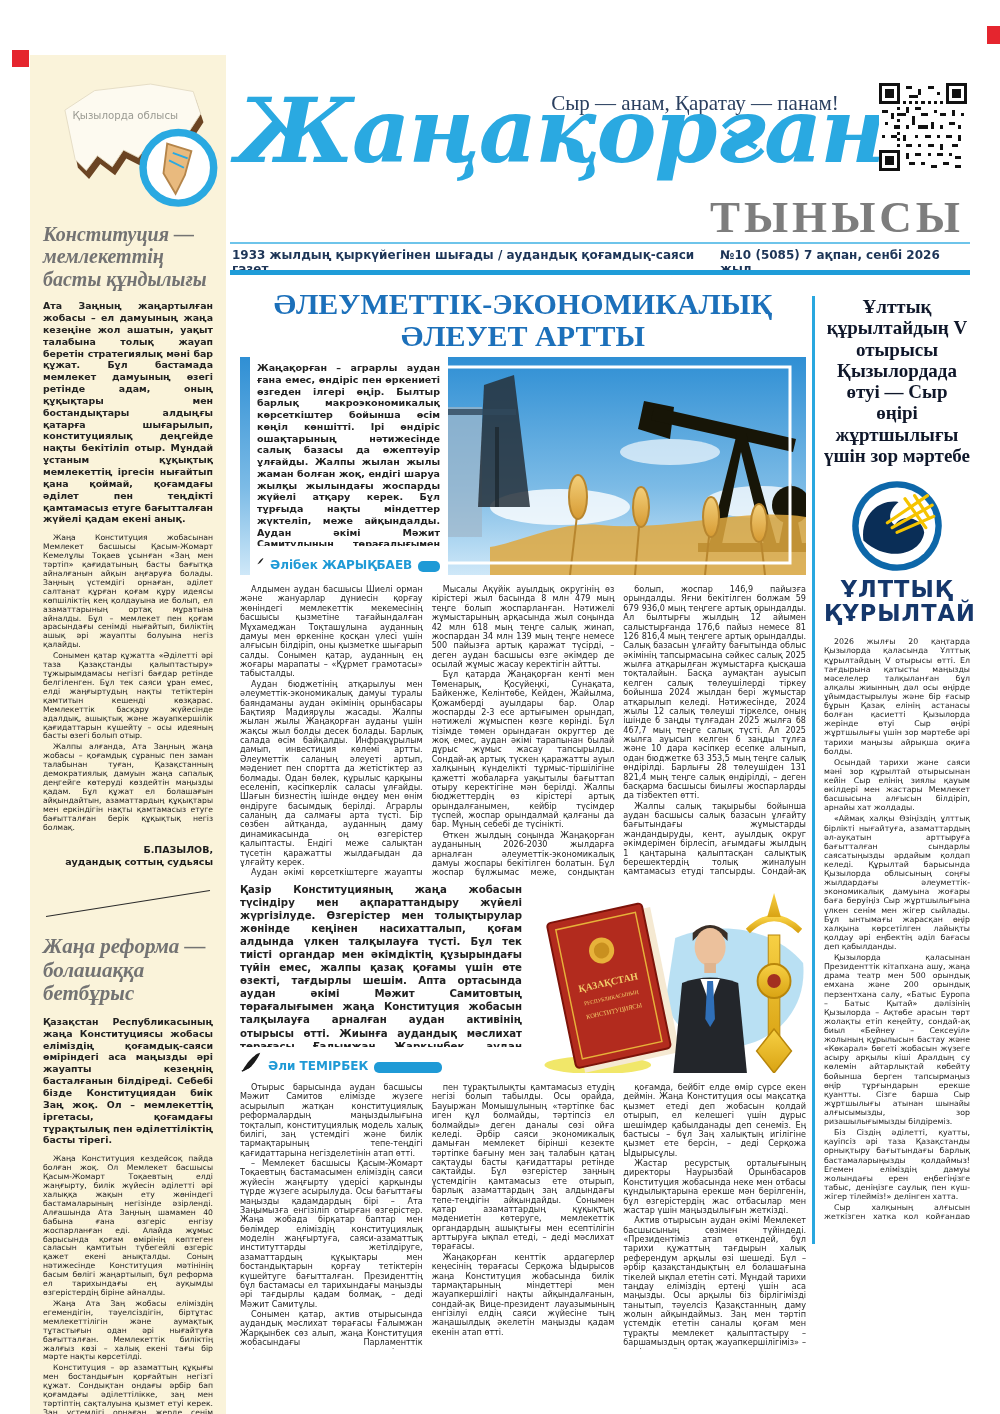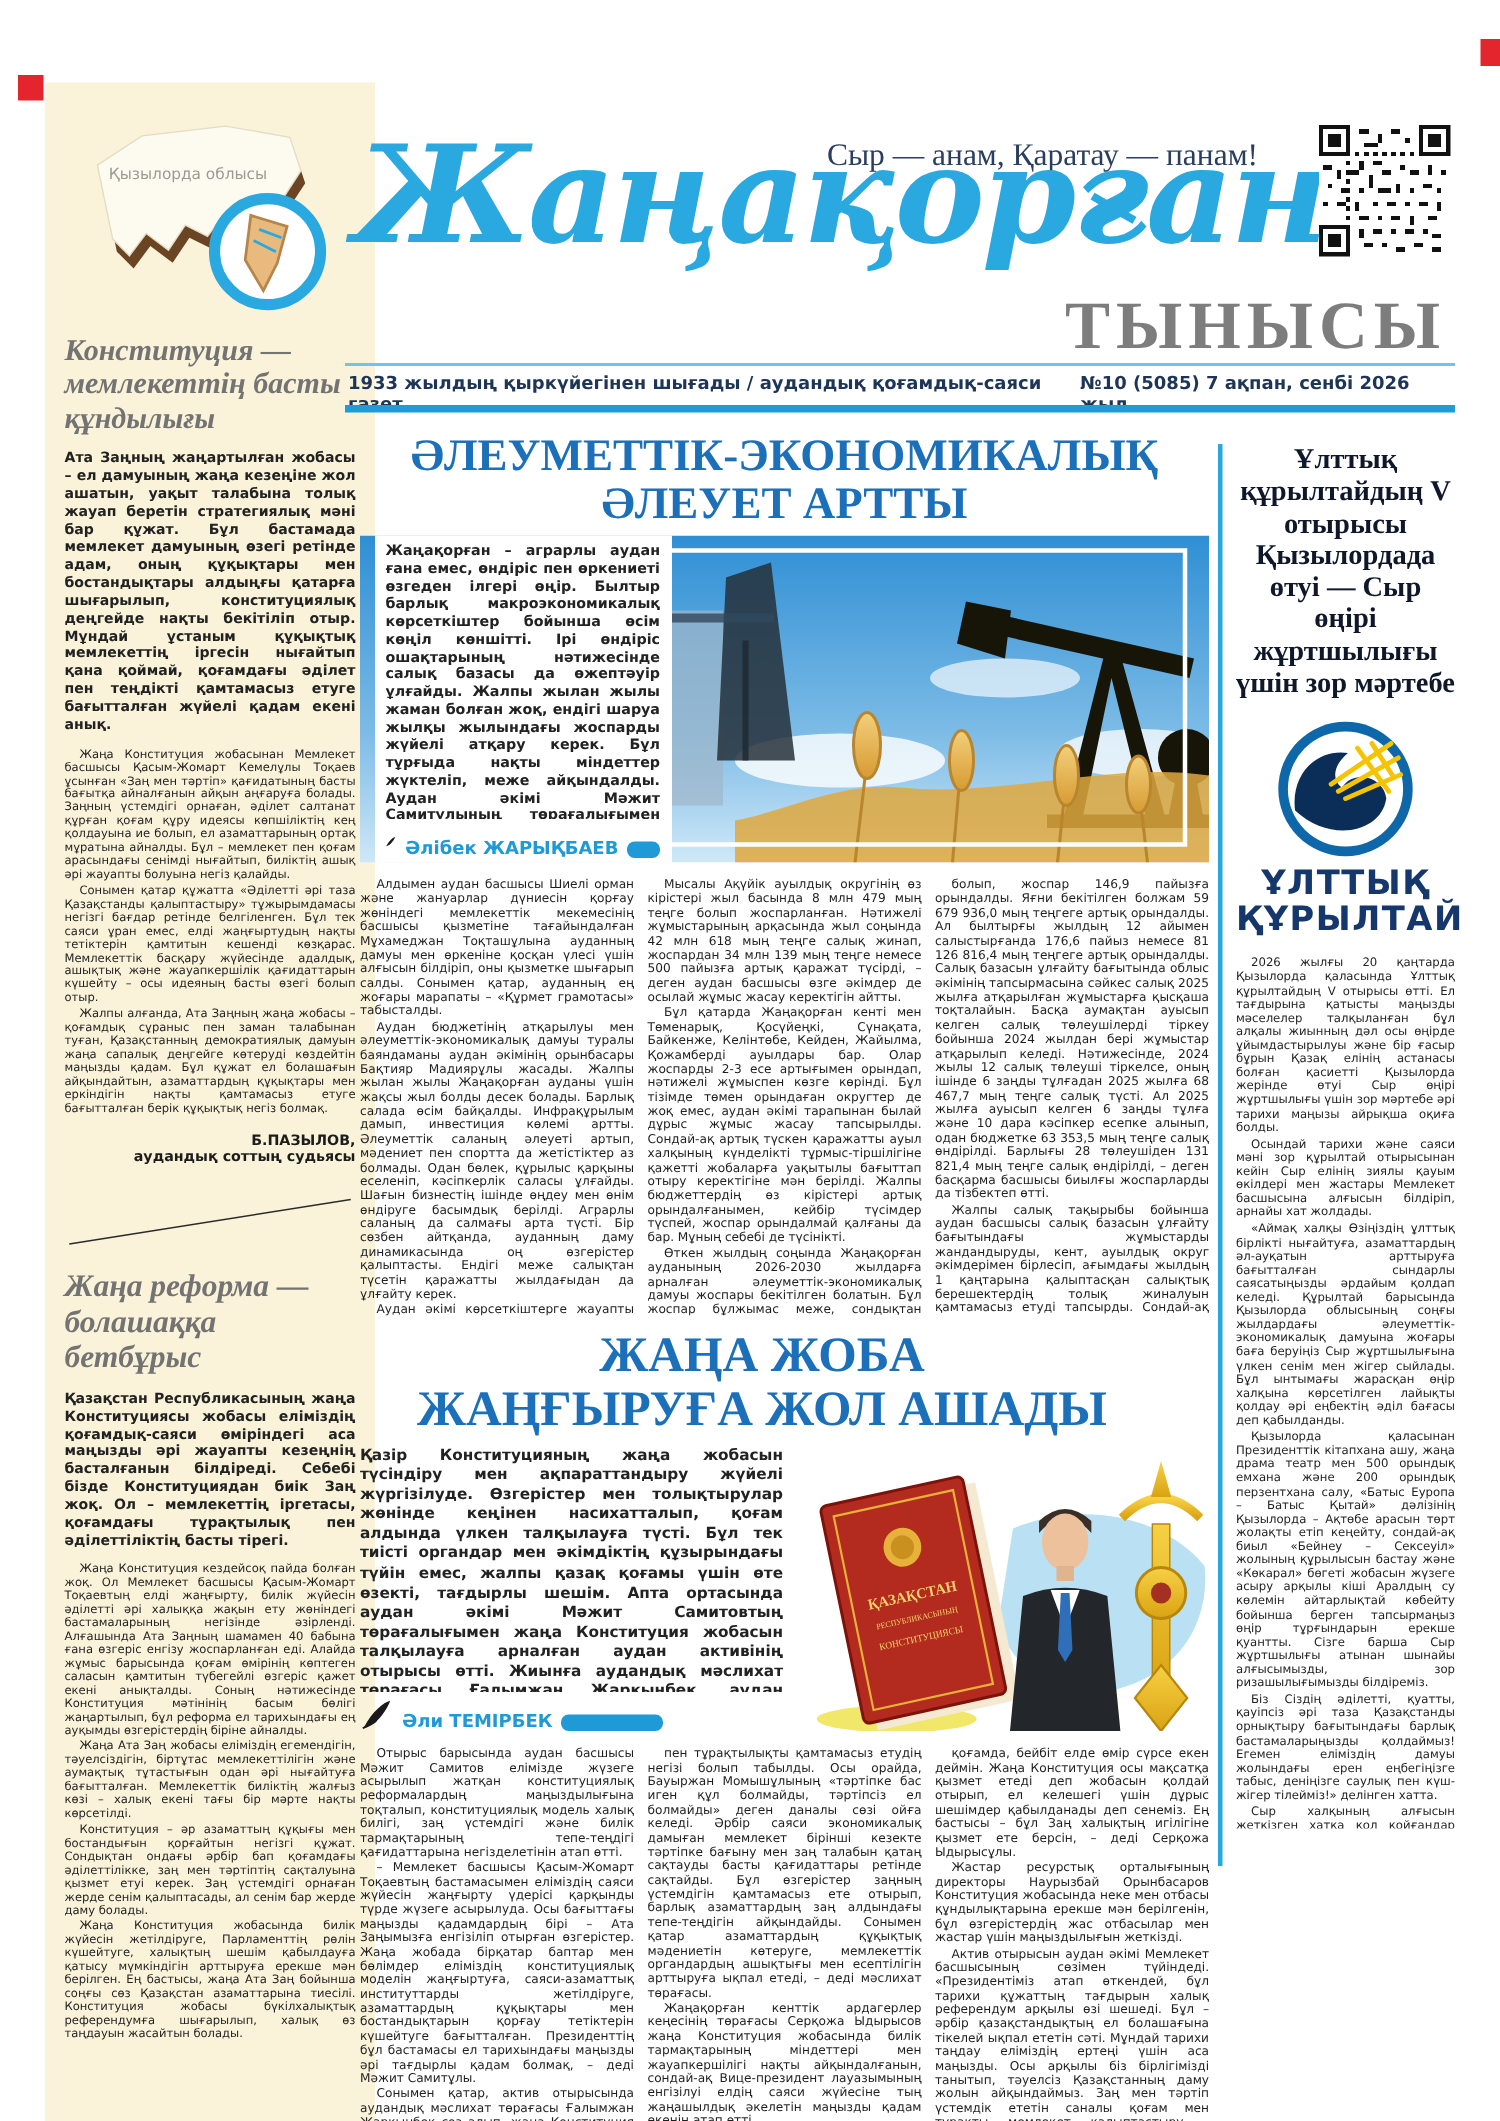--- a/index.html
+++ b/index.html
@@ -3,21 +3,21 @@
 <meta charset="utf-8">
 <style>
   html,body{margin:0;padding:0;background:#fff;}
   .page{position:relative;width:1000px;height:1414px;background:#fff;overflow:hidden;
         font-family:"DejaVu Sans",sans-serif;color:#1c1c1c;}
   .crop{position:absolute;background:#e5252e;}
   .crop.tl{left:12px;top:50px;width:17px;height:17px;}
   .crop.tr{right:0;top:26px;width:13px;height:18px;}
 
   
-  .left-col{position:absolute;left:30px;top:55px;width:220px;bottom:0;background:#faf3da;
+  .left-col{position:absolute;left:30px;top:55px;width:196px;bottom:0;background:#faf3da;
             padding:0 13px;box-sizing:border-box;overflow:hidden;}
   .map-wrap{margin:8px -6px 2px;}
   .lc-title{font-family:"Liberation Serif",serif;font-weight:bold;font-size:20px;line-height:1.12;
             color:#737373;margin:6px 0 10px;font-style:italic;}
   .lc-lead{font-weight:bold;font-size:9.4px;line-height:1.26;text-align:justify;color:#222;margin:0 0 9px;}
   .lc-p{font-size:7.7px;line-height:1.16;text-align:justify;text-indent:10px;margin:0 0 2px;color:#222;}
   .lc-author{font-weight:bold;font-size:9.5px;text-align:right;margin-top:11px;line-height:1.25;}
   .diag{height:34px;margin:20px 2px 14px;position:relative;}
   .diag span{position:absolute;left:0;right:0;top:16px;border-top:1.6px solid #2a2a2a;
              transform:rotate(-9deg);display:block;}
@@ -213,24 +213,20 @@
         <p>Өткен жылдың соңында Жаңақорған ауданының 2026-2030 жылдарға арналған әлеуметтік-экономикалық дамуы жоспары бекітілген болатын. Бұл жоспар бұлжымас меже, сондықтан бірінші кезекте осы тапсырма тиянақты орындалу керектігі тапсырылды.</p>
 
       </div>
       <div class="bcol">
         <p>болып, жоспар 146,9 пайызға орындалды. Яғни бекітілген болжам 59 679 936,0 мың теңгеге артық орындалды. Ал былтырғы жылдың 12 айымен салыстырғанда 176,6 пайыз немесе 81 126 816,4 мың теңгеге артық орындалды. Салық базасын ұлғайту бағытында облыс әкімінің тапсырмасына сәйкес салық 2025 жылға атқарылған жұмыстарға қысқаша тоқталайын. Басқа аумақтан ауысып келген салық төлеушілерді тіркеу бойынша 2024 жылдан бері жұмыстар атқарылып келеді. Нәтижесінде, 2024 жылы 12 салық төлеуші тіркелсе, оның ішінде 6 заңды тұлғадан 2025 жылға 68 467,7 мың теңге салық түсті. Ал 2025 жылға ауысып келген 6 заңды тұлға және 10 дара кәсіпкер есепке алынып, одан бюджетке 63 353,5 мың теңге салық өндірілді. Барлығы 28 төлеушіден 131 821,4 мың теңге салық өндірілді, – деген басқарма басшысы биылғы жоспарларды да тізбектеп өтті.</p>
         <p>Жалпы салық тақырыбы бойынша аудан басшысы салық базасын ұлғайту бағытындағы жұмыстарды жандандыруды, кент, ауылдық округ әкімдерімен бірлесіп, ағымдағы жылдың 1 қаңтарына қалыптасқан салықтық берешектердің толық жиналуын қамтамасыз етуді тапсырды. Сондай-ақ көлеңкелі экономиканы төмендету үшін ауданда табысын жасырып, салық төлеуден жалтарып жүрген кәсіпкерлерді анықтап, салық төлеуші ретінде тіркеу жұмыстарын ұйымдастыруды айтты.</p>
 
       </div>
     </div>
 
-    <div class="h2wrap">
-      <div class="headline2">ЖАҢА ЖОБА</div>
-      <div class="headline2">ЖАҢҒЫРУҒА ЖОЛ АШАДЫ</div>
-    </div>
 
     <div class="media2">
       <div class="media2-left">
         <div class="lead2">Қазір Конституцияның жаңа жобасын түсіндіру мен ақпараттандыру жүйелі жүргізілуде. Өзгерістер мен толықтырулар жөнінде кеңінен насихатталып, қоғам алдында үлкен талқылауға түсті. Бұл тек тиісті органдар мен әкімдіктің құзырындағы түйін емес, жалпы қазақ қоғамы үшін өте өзекті, тағдырлы шешім. Апта ортасында аудан әкімі Мәжит Самитовтың төрағалығымен жаңа Конституция жобасын талқылауға арналған аудан активінің отырысы өтті. Жиынға аудандық мәслихат төрағасы Ғалымжан Жарқынбек, аудан әкімінің орынбасарлары, мекеме, бөлім басшылары, ҮЕҰ, БАҚ, зиялы қауым өкілдері, мәслихат депутаттары, қоғамдық кеңес мүшелері, ардагерлер мен жастар қатысты.</div>
         <div class="author-row">
           <svg width="22" height="22" viewBox="0 0 24 24">
             <path d="M3,21 C9,10 17,3 22,2 C20,8 13,18 7,20 L3,22 Z" fill="#1a1a1a"></path>
             <path d="M2,22 C6,20 10,19 12,16" stroke="#1a1a1a" stroke-width="1.4" fill="none"></path>
           </svg>
           <span class="author-name">Әли ТЕМІРБЕК</span>

